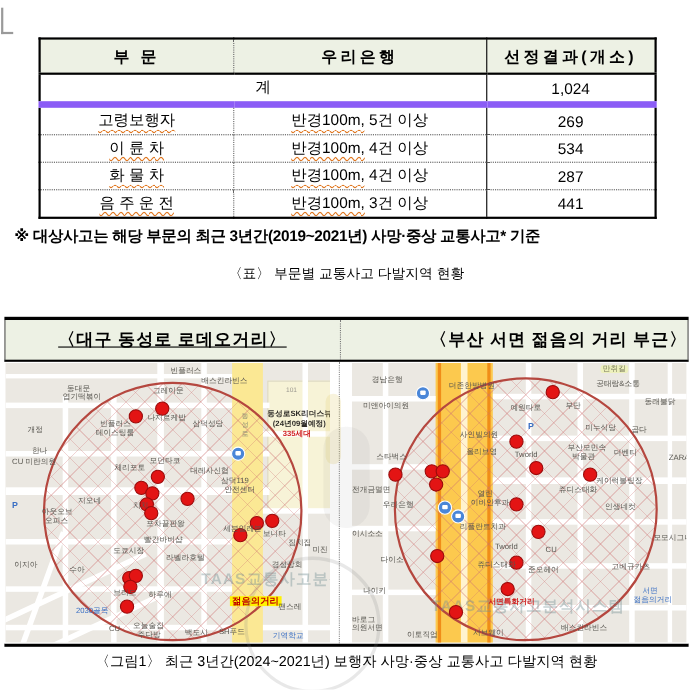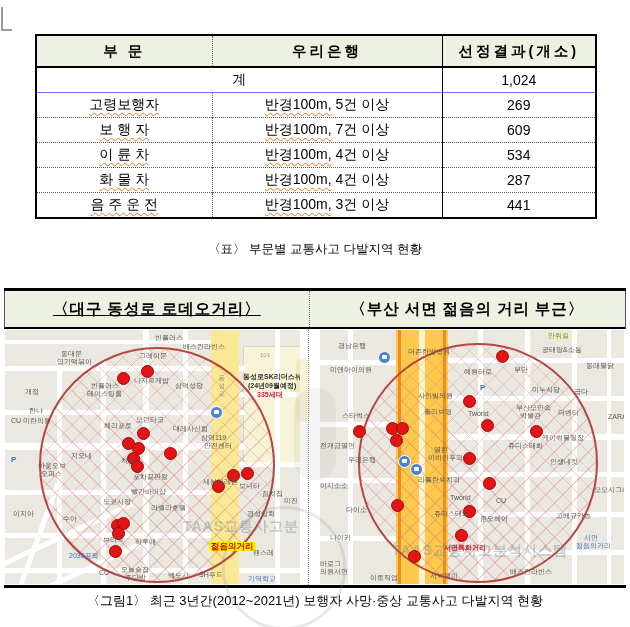--- a/index.html
+++ b/index.html
@@ -10,36 +10,36 @@
   
   table.stats{position:absolute;left:35px;top:34px;width:560px;border-collapse:collapse;
         table-layout:fixed;font-size:14px;border:2px solid #000;}
   .stats th{background:#edf1e4;height:28px;font-size:14.5px;font-weight:700;
         letter-spacing:3px;border-bottom:2px solid #000;}
   .stats td{height:22px;text-align:center;vertical-align:middle;}
   .cw1{width:176px}.cw2{width:230px}.cw3{width:154px}
   .bdot{border-right:1px dotted #666;}
   .bsol{border-right:1px solid #000;}
   tr.rdata td{border-top:1px dotted #555;}
-  tr.rfirst td{border-top:1px solid #8b5cf6;}
+  tr.rfirst td{border-top:6px solid #8b5cf6;}
   .sq{text-decoration-line:underline;text-decoration-style:wavy;
       text-decoration-color:#e0761f;text-decoration-thickness:1px;text-underline-offset:3px;}
   
   .note{position:absolute;left:13px;top:206px;margin:0;font-size:14px;font-weight:700;letter-spacing:-0.3px;}
   .tbl-caption{position:absolute;left:0;top:241px;width:100%;margin:0;text-align:center;font-size:12.5px;}
   .fig-caption{position:absolute;left:0;top:592px;width:100%;margin:0;text-align:center;font-size:13px;z-index:8;}
   
   .figure{position:absolute;left:4px;top:288px;width:622px;border-top:3px solid #000;
         border-bottom:3px solid #000;z-index:1;}
   .fig-titles{display:flex;background:#edf1e4;border-bottom:2px solid #000;
         border-left:1px solid #555;border-right:1px solid #555;}
   .fig-title{box-sizing:border-box;text-align:center;padding:8px 0 7px;
         font-family:"Liberation Serif","DejaVu Serif",serif;font-weight:700;font-size:15.5px;letter-spacing:1px;}
   .ft-l{width:305px;border-right:1px dotted #777;text-decoration:underline;}
-  .ft-r{width:316px;}
+  .ft-r{width:316px;text-align:right;}
   .fig-maps{display:flex;height:256px;background:#fff;}
   .map-cell{position:relative;box-sizing:border-box;}
   .mc-l{width:305px;border-right:1px dotted #888;}
   .mc-r{width:316px;}
   .map{position:absolute;top:1px;overflow:hidden;background:#ebe8e2;}
   .map-l{left:1px;width:295px;height:254px;}
   .map-r{left:11px;width:304px;height:254px;}
   .patch,.road{position:absolute;}
   .hatch-circle{position:absolute;box-sizing:border-box;border:2px solid #b5473f;border-radius:50%;
      background:repeating-linear-gradient(45deg,rgba(205,112,112,.30) 0 1px,transparent 1px 12px),
@@ -90,42 +90,38 @@
       <tr>
         <td colspan="2" class="bsol">계</td>
         <td>1,024</td>
       </tr>
       <tr class="rdata rfirst">
         <td class="bdot"><span class="sq">고령보행자</span></td>
         <td class="bsol"><span class="sq">반경100m,</span> <span>5건 이상</span></td>
         <td>269</td>
       </tr>
       <tr class="rdata">
-        <td class="bdot"><span class="sq">보 행 자</span></td>
-        <td class="bsol"><span class="sq">반경100m,</span> <span>7건 이상</span></td>
-        <td>609</td>
-      </tr>
-      <tr class="rdata">
         <td class="bdot"><span class="sq">이 륜 차</span></td>
         <td class="bsol"><span class="sq">반경100m,</span> <span>4건 이상</span></td>
         <td>534</td>
       </tr>
       <tr class="rdata">
         <td class="bdot"><span class="sq">화 물 차</span></td>
         <td class="bsol"><span class="sq">반경100m,</span> <span>4건 이상</span></td>
         <td>287</td>
       </tr>
       <tr class="rdata">
         <td class="bdot"><span class="sq">음 주 운 전</span></td>
         <td class="bsol"><span class="sq">반경100m,</span> <span>3건 이상</span></td>
         <td>441</td>
       </tr>
     </tbody>
   </table>
 
+  <p class="note">※ 대상사고는 해당 부문의 최근 3년간(2019~2021년) 사망·중상 교통사고* 기준</p>
   <p class="tbl-caption">〈표〉 부문별 교통사고 다발지역 현황</p>
 
   <div class="figure">
     <div class="fig-titles">
       <div class="fig-title ft-l">〈대구 동성로 로데오거리〉</div>
       <div class="fig-title ft-r">〈부산 서면 젊음의 거리 부근〉</div>
     </div>
     <div class="fig-maps">
       <div class="map-cell mc-l">
         <div class="map map-l">
@@ -311,15 +307,15 @@
             <span class="lb" style="left: 190px; top: 238px;">배스킨라빈스</span>
           </div>
       </div>
     </div>
   </div>
 
   <div class="blob2"></div>
   <div class="blob1"></div>
   <div class="stamp"></div>
 
-  <p class="fig-caption">〈그림1〉 최근 3년간(2012~2021년) 보행자 사망·중상 교통사고 다발지역 현황</p>
+  <p class="fig-caption">〈그림1〉 최근 3년간(2024~2021년) 보행자 사망·중상 교통사고 다발지역 현황</p>
 
 </div>
 
 </body></html>

